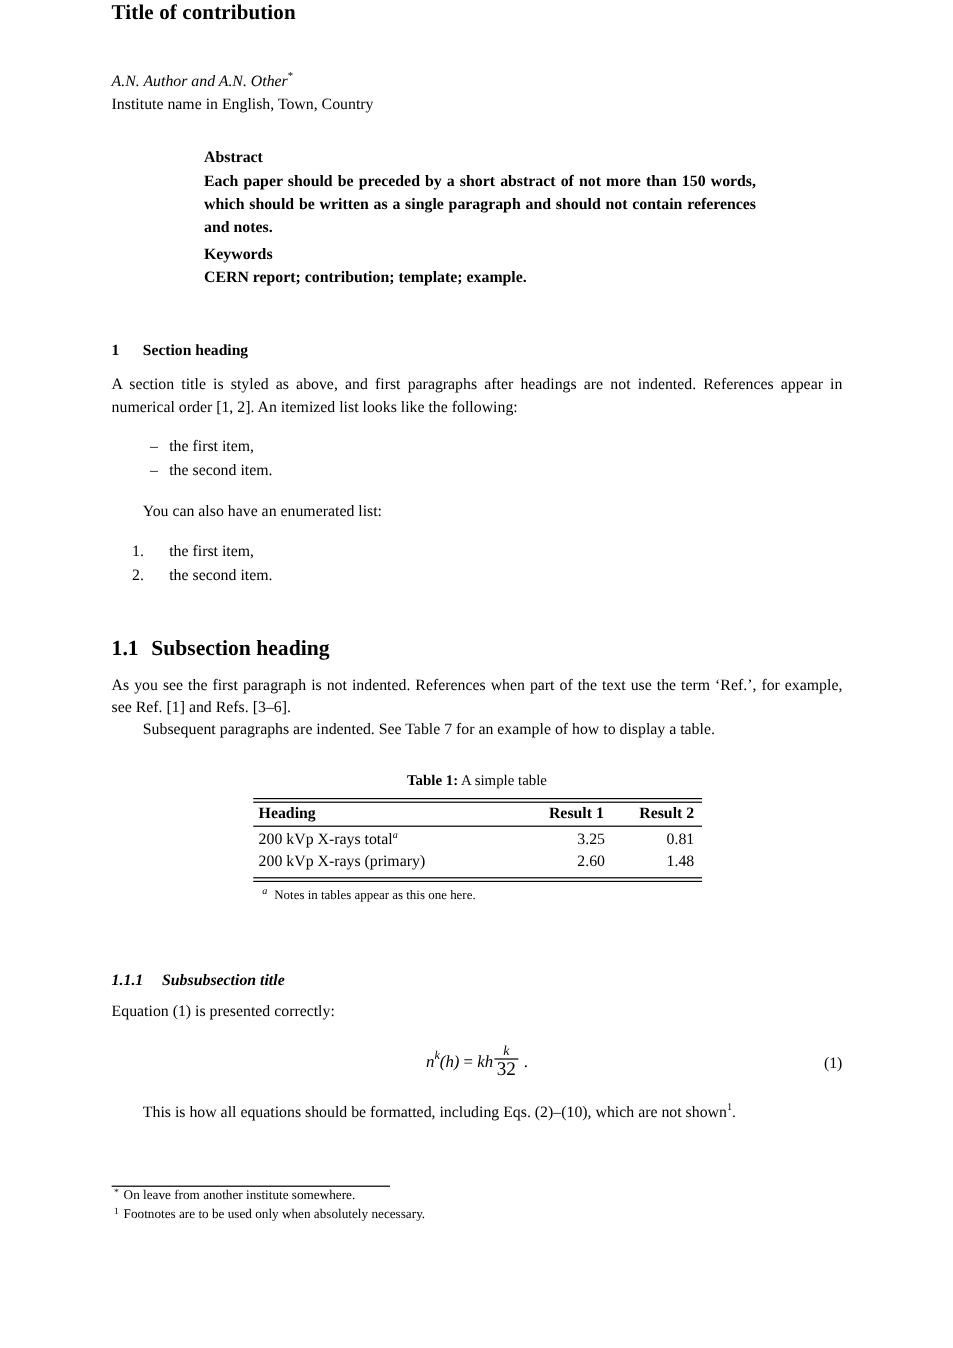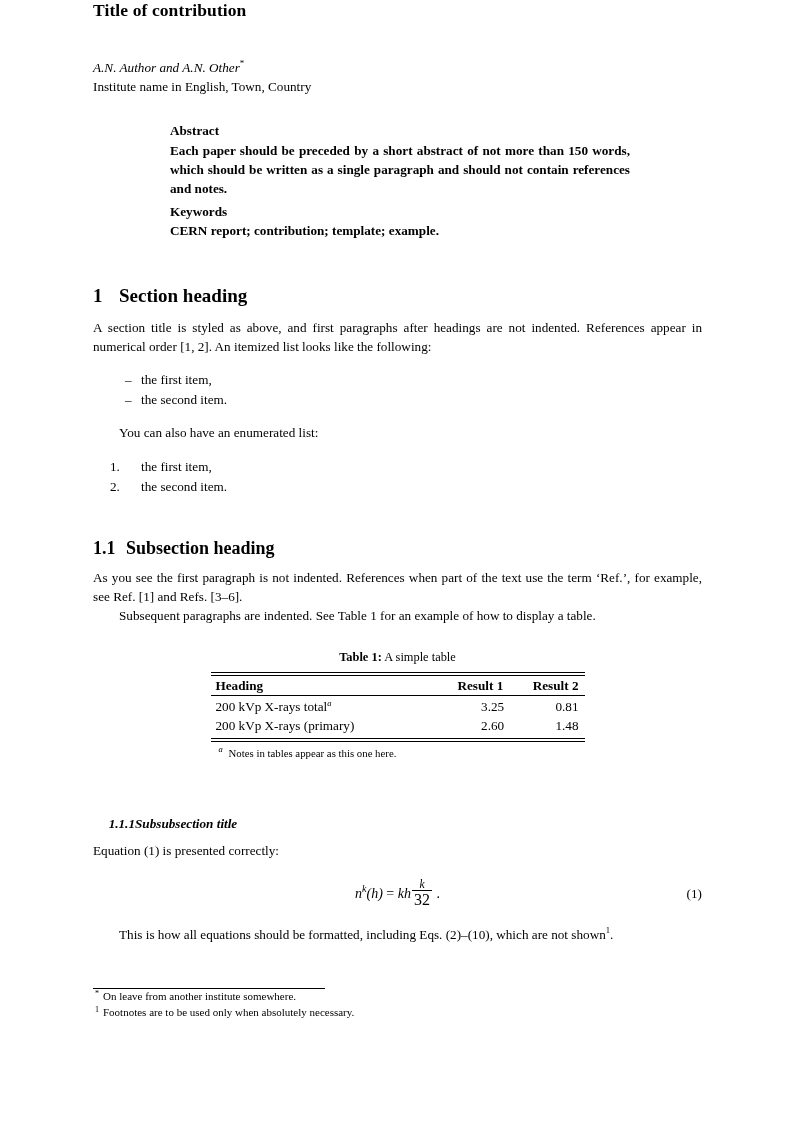--- a/index.html
+++ b/index.html
@@ -73,21 +73,21 @@
     text-align: justify;
     text-justify: inter-word;
     font-weight: bold;
   }
   .keywords-wrap {
     margin-top: 4px;
   }
 
   
   h2.sec {
-    font-size: 19px;
+    font-size: 13px;
     font-weight: bold;
     margin: 0;
     padding: 0;
     line-height: 1.3;
   }
   .sec-num {
     display: inline-block;
     width: 26px;
   }
   h3.subsec {
@@ -105,21 +105,20 @@
     font-size: 13.2px;
     font-weight: bold;
     font-style: italic;
     margin: 0;
     padding: 0;
     line-height: 1.3;
   }
   .subsubsec-num {
     display: inline-block;
     width: 42px;
-    text-align: right;
   }
 
   
   p.body {
     font-size: 13.2px;
     line-height: 1.41;
     margin: 0;
     text-align: justify;
     text-justify: inter-word;
   }
@@ -343,21 +342,21 @@
       <li><span class="marker">2.</span><span>the second item.</span></li>
     </ol>
 
     <div style="height:40px"></div>
 
     <h3 class="subsec"><span class="subsec-num">1.1</span><span>Subsection heading</span></h3>
 
     <div style="height:9px"></div>
 
     <p class="body">As you see the first paragraph is not indented. References when part of the text use the term ‘Ref.’, for example, see Ref. [1] and Refs. [3–6].</p>
-    <p class="body indent">Subsequent paragraphs are indented. See Table 1 for an example of how to display a table.</p>
+    <p class="body indent">Subsequent paragraphs are indented. See Table 7 for an example of how to display a table.</p>
 
     <div class="table-block">
       <div class="table-caption"><span class="cap-label">Table 1:</span> <span>A simple table</span></div>
 
       <div class="tbl-outer">
         <div class="rule-thick"></div>
         <div class="rule-gap-2"></div>
         <div class="rule-thin"></div>
 
         <table class="simple">

